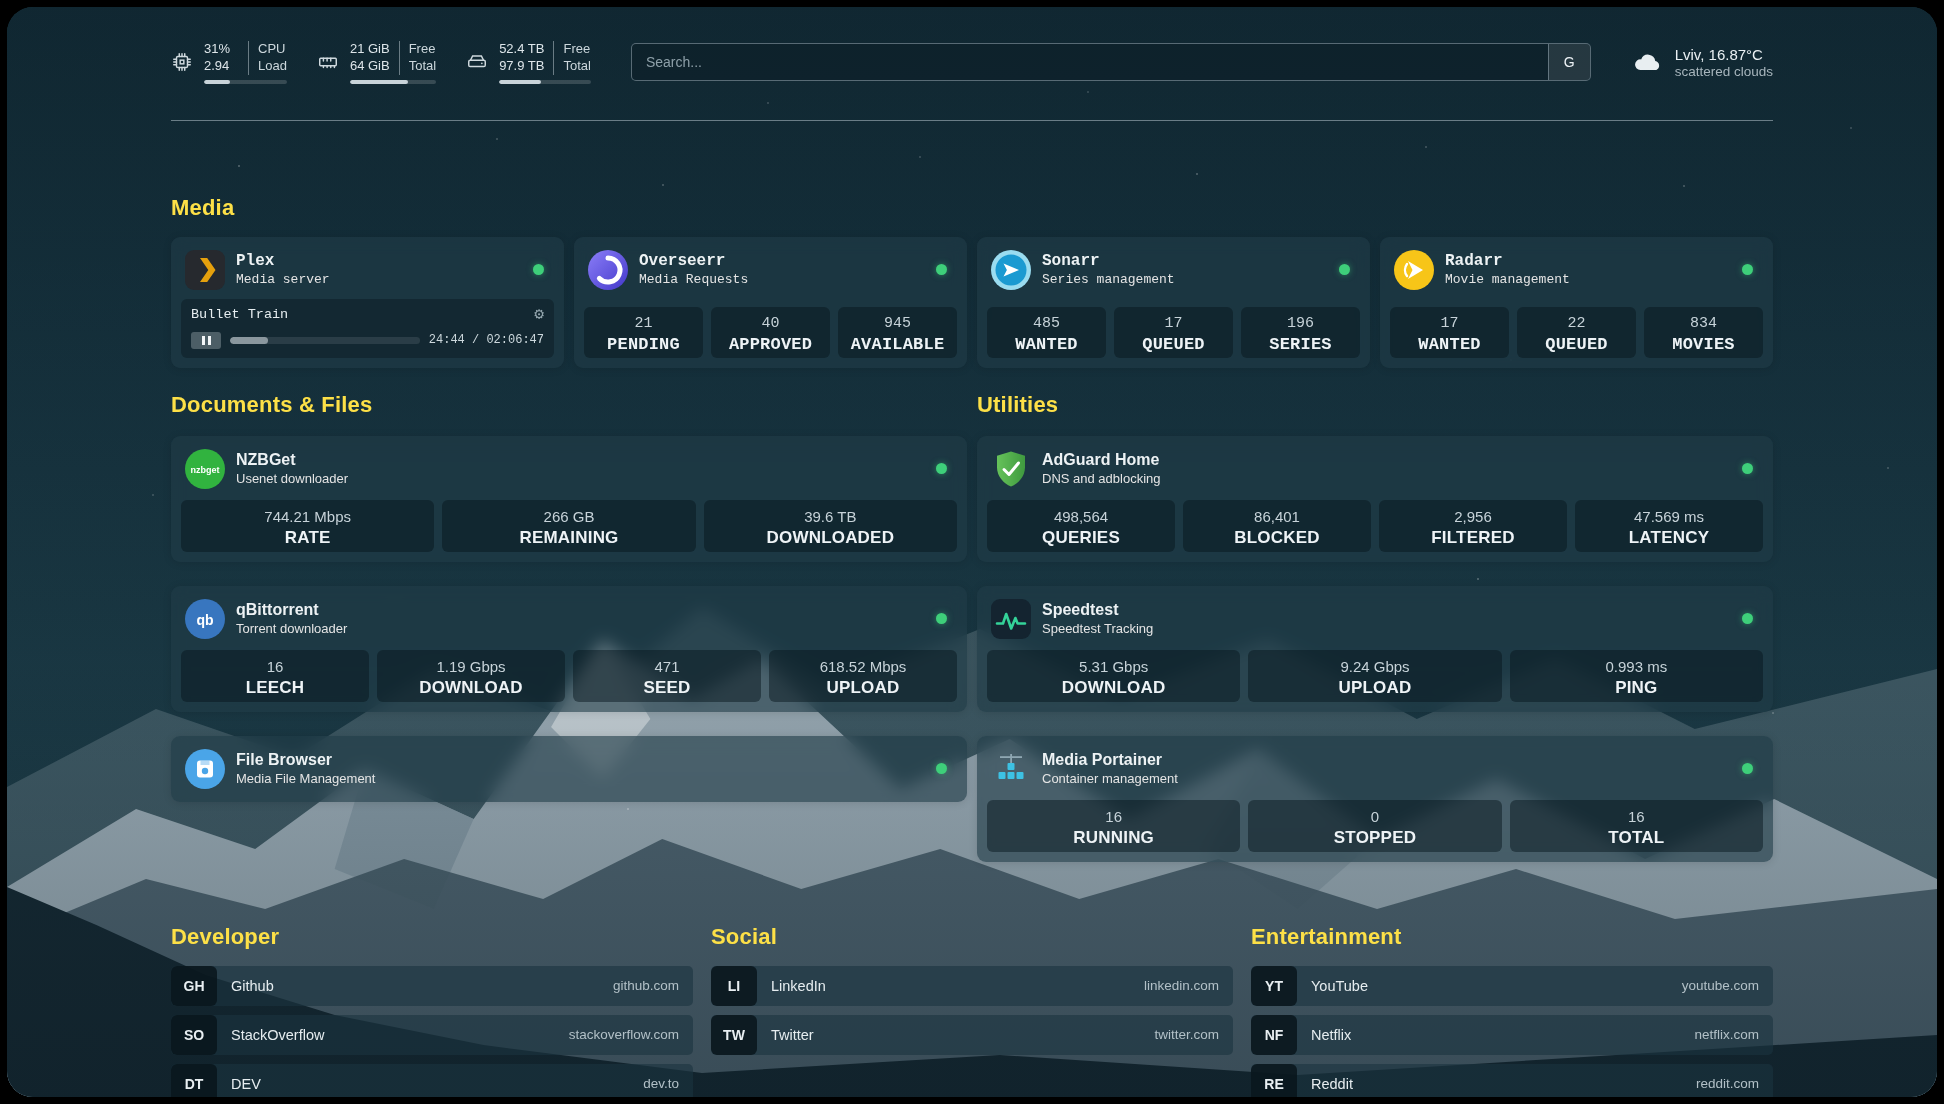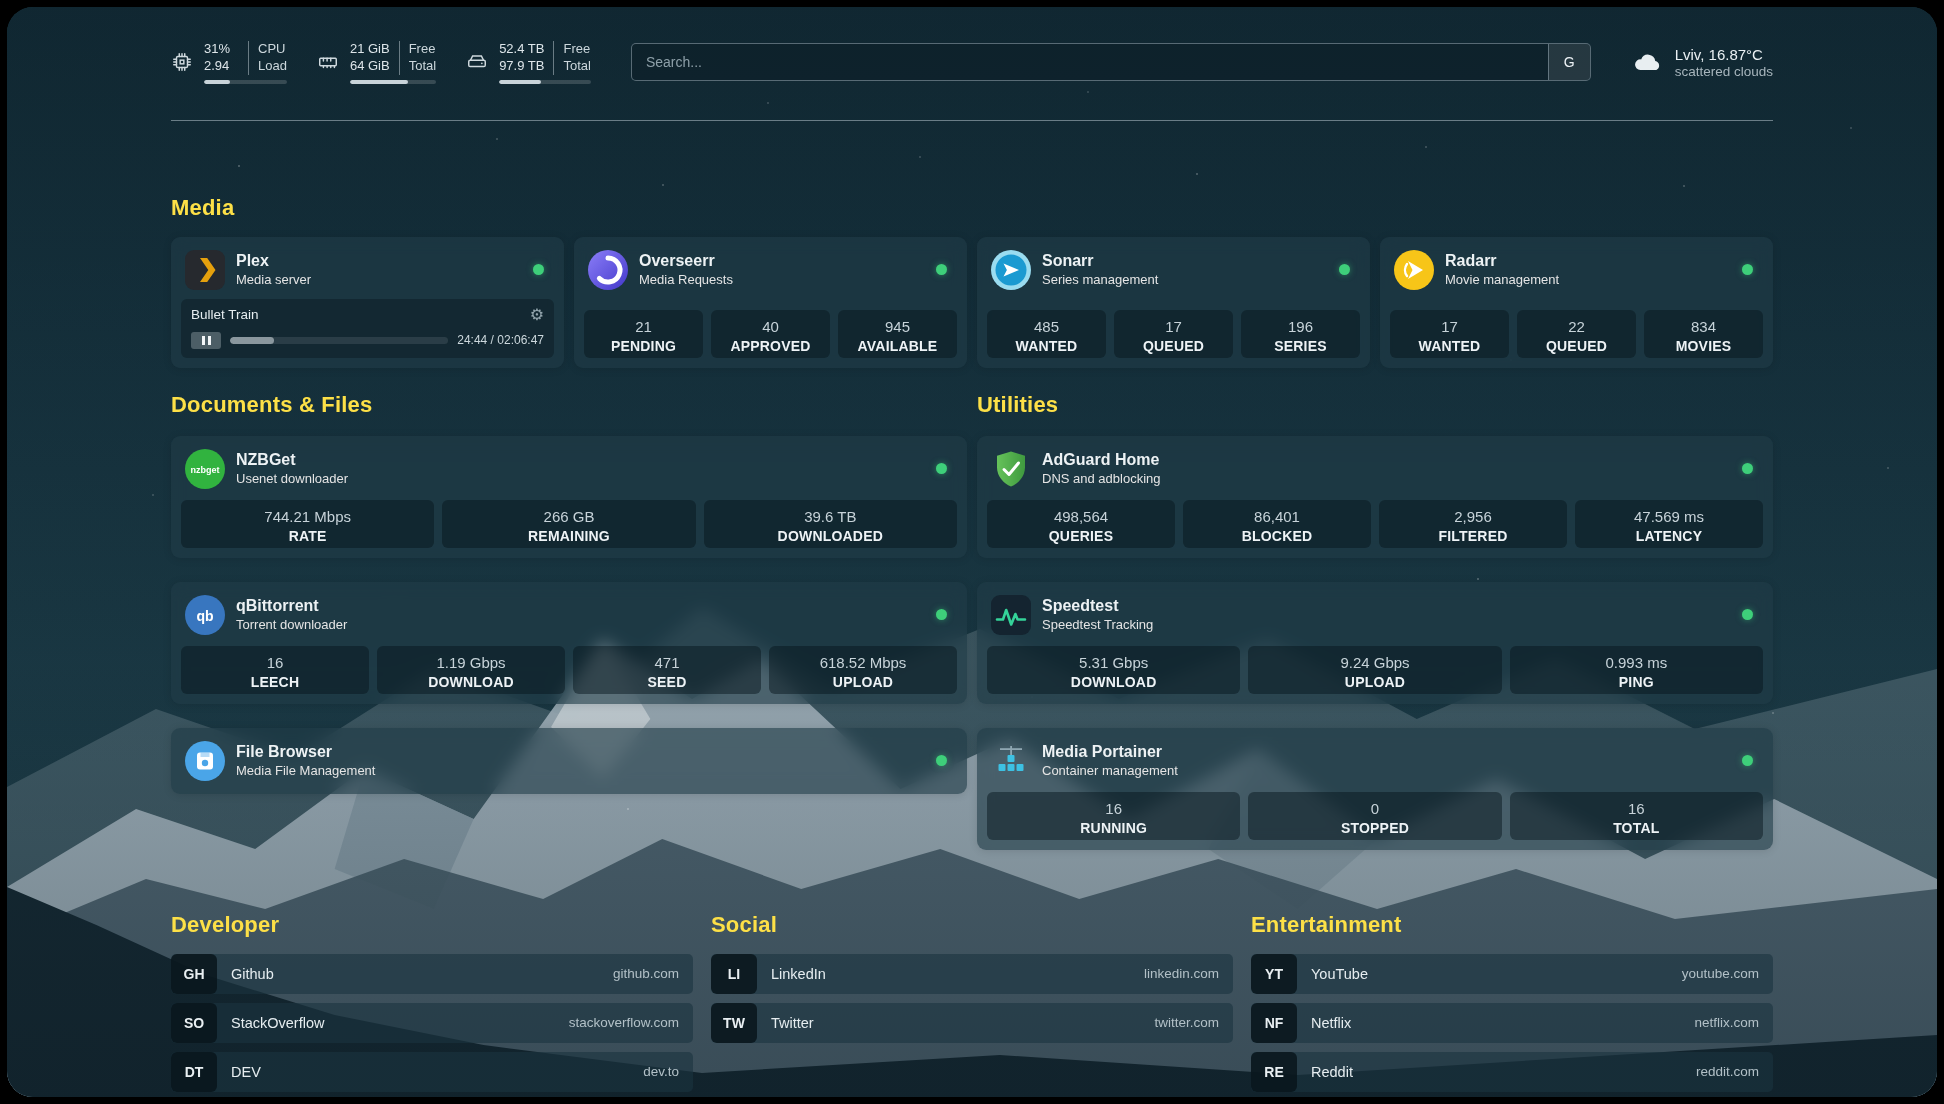--- a/index.html
+++ b/index.html
@@ -66,40 +66,40 @@
   }
   .weather { display: flex; align-items: center; gap: 12px; }
   .weather-line1 { font-size: 15px; color: #eaf0f3; }
   .weather-line2 { font-size: 13.5px; color: #a7b5bc; margin-top: 1px; }
   .divider { margin-top: 36px; border-bottom: 1px solid rgba(196,210,218,.5); }
 
   
   .section-title { font-size: 22px; font-weight: 600; color: #fde047; letter-spacing: .2px; }
   .section-media { margin-top: 74px; }
   .media-grid { display: grid; grid-template-columns: repeat(4, 1fr); gap: 10px; margin-top: 16px; }
-  .media-grid .card { display: flex; flex-direction: column; }
+  .media-grid .card { display: flex; flex-direction: column; font-family: Liberation Mono, monospace; }
   .media-grid .stats-row { margin-top: auto; }
   .two-col { display: grid; grid-template-columns: 1fr 1fr; gap: 10px; margin-top: 24px; align-items: start; }
   .two-col .section-title { margin-bottom: 18px; }
   .stack { display: flex; flex-direction: column; gap: 24px; }
   .card {
     background: rgba(32,59,71,.62); border-radius: 9px; padding: 10px;
     box-shadow: 0 1px 8px rgba(0,0,0,.12); backdrop-filter: blur(8px);
   }
   .card-header { display: flex; align-items: center; gap: 11px; padding: 3px 4px; cursor: pointer; }
   .svc-icon { width: 40px; height: 40px; flex: none; }
   .svc-icon svg { width: 40px; height: 40px; }
   .svc-name { font-size: 16px; font-weight: 600; color: #edf2f4; }
   .svc-desc { font-size: 13px; color: #e5e5e5; margin-top: 2px; }
   .status-dot { margin-left: auto; margin-right: 6px; width: 11px; height: 11px; border-radius: 50%;
     background: var(--status, #3ecf7a); box-shadow: 0 0 6px rgba(62,207,122,.5); flex: none; }
   .stats-row { display: flex; gap: 8px; margin-top: 8px; }
   .stat { flex: 1; text-align: center; background: rgba(7,20,27,.48); border-radius: 6px; padding: 8px 4px 4px; }
   .stat-value { font-size: 15px; color: #c7d3d9; }
-  .stat-label { font-size: 14px; font-weight: 700; color: #eef3f6; margin-top: 3px; letter-spacing: .2px; }
+  .stat-label { font-size: 17px; font-weight: 700; color: #eef3f6; margin-top: 3px; letter-spacing: .2px; }
 
   
   .player { margin-top: 6px; background: rgba(9,24,32,.45); border-radius: 6px; padding: 8px 10px 9px; }
   .player-top { display: flex; align-items: center; justify-content: space-between; }
   .player-title { font-size: 13.5px; color: #e6edf0; }
   .gear { font-size: 16px; color: #93a5ad; line-height: 1; cursor: pointer; }
   .player-bottom { display: flex; align-items: center; gap: 9px; margin-top: 9px; }
   .pause-btn {
     flex: none; width: 30px; height: 17px; border-radius: 3px; border: none; cursor: pointer;
     background: rgba(225,234,238,.28); display: flex; align-items: center; justify-content: center; gap: 3px;

